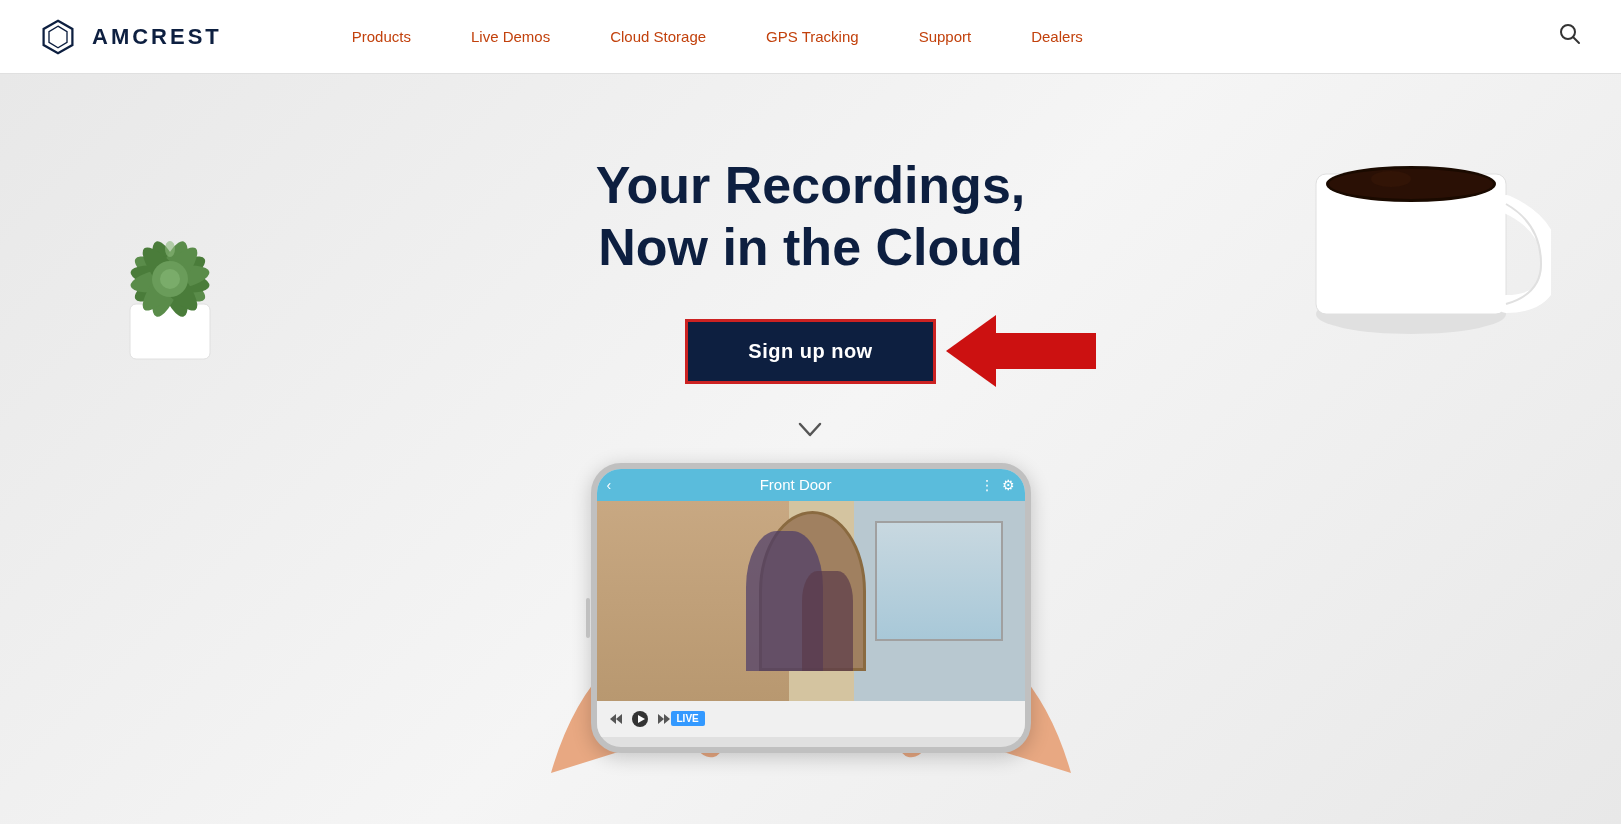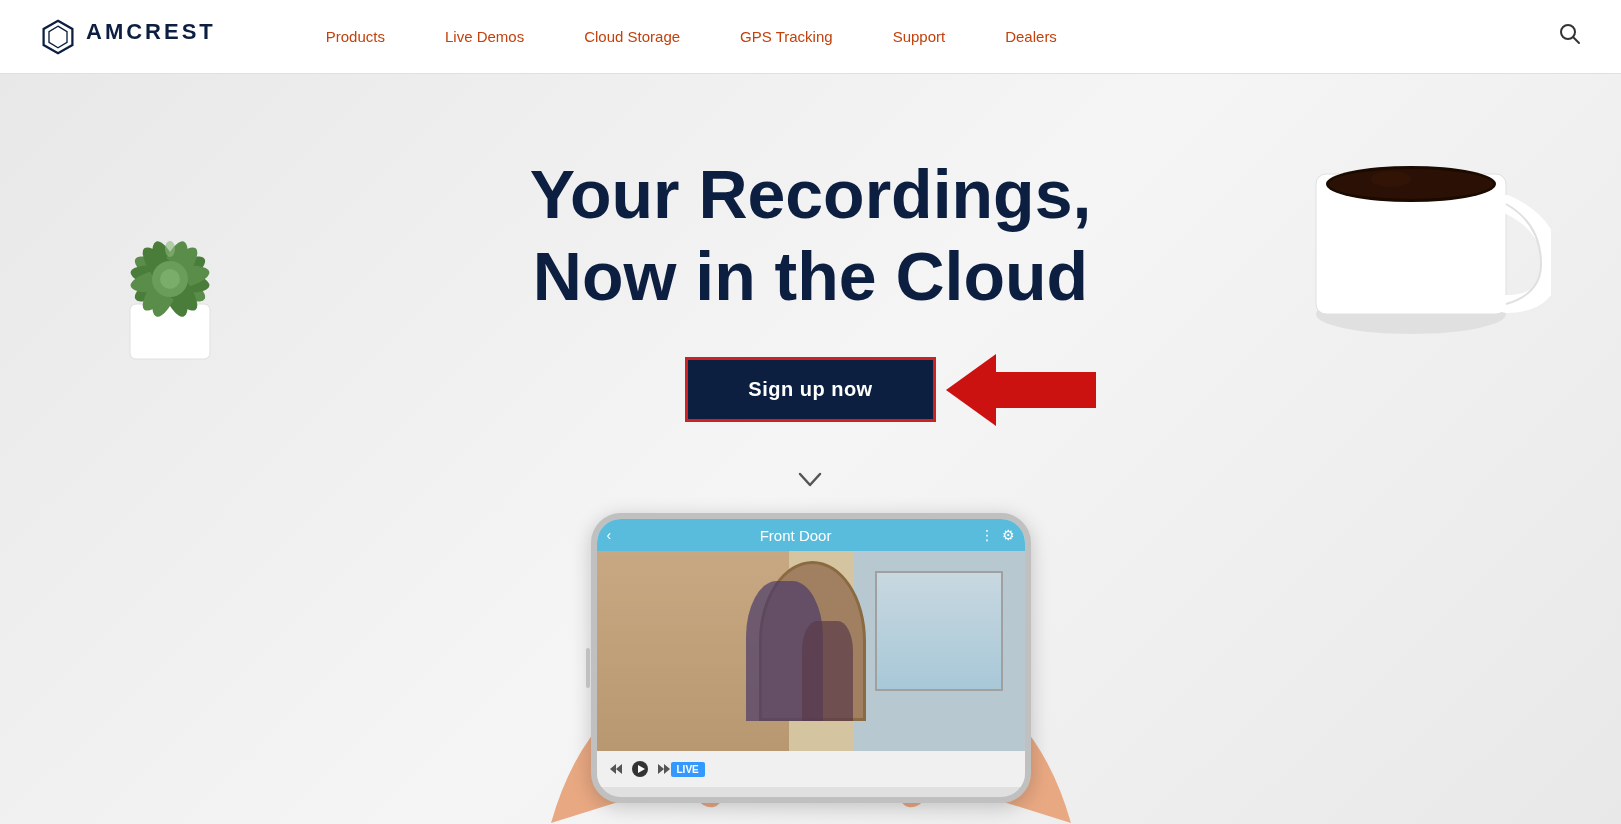--- a/index.html
+++ b/index.html
@@ -11,22 +11,23 @@
       align-items: center;
       background: #ffffff;
       height: 74px;
       padding: 0 40px;
       border-bottom: 1px solid #e0e0e0;
       position: relative;
       z-index: 10;
     }
     .logo-area {
       display: flex;
-      gap: 10px;
-      margin-right: 80px;
+      align-items: center;
+      gap: 16px;
+      margin-right: 100px;
       text-decoration: none;
     }
     .logo-icon {
       width: 36px;
       height: 36px;
     }
     .logo-text {
       font-size: 22px;
       font-weight: 700;
       letter-spacing: 3px;
@@ -91,32 +92,32 @@
     }
 
     
     .hero-content {
       position: relative;
       z-index: 2;
       text-align: center;
       padding-top: 80px;
     }
     .hero-title {
-      font-size: 68px;
+      font-size: 52px;
       font-weight: 700;
       color: #0d1f40;
       line-height: 1.2;
       margin-bottom: 40px;
     }
 
     .cta-wrapper {
       position: relative;
       display: inline-flex;
       align-items: flex-start;
-      margin-bottom: 32px;
+      margin-bottom: 20px;
     }
     .signup-btn {
       background: #0d1f40;
       color: #ffffff;
       border: 3px solid #cc2222;
       padding: 18px 60px;
       font-size: 20px;
       font-weight: 600;
       cursor: pointer;
       letter-spacing: 0.5px;

